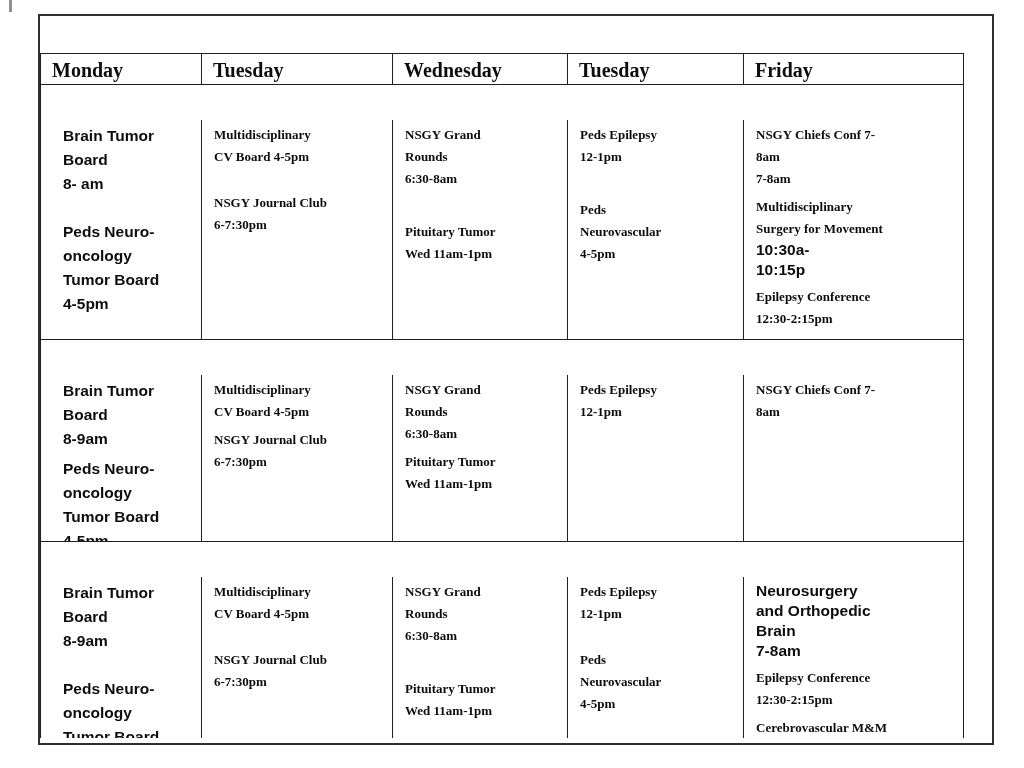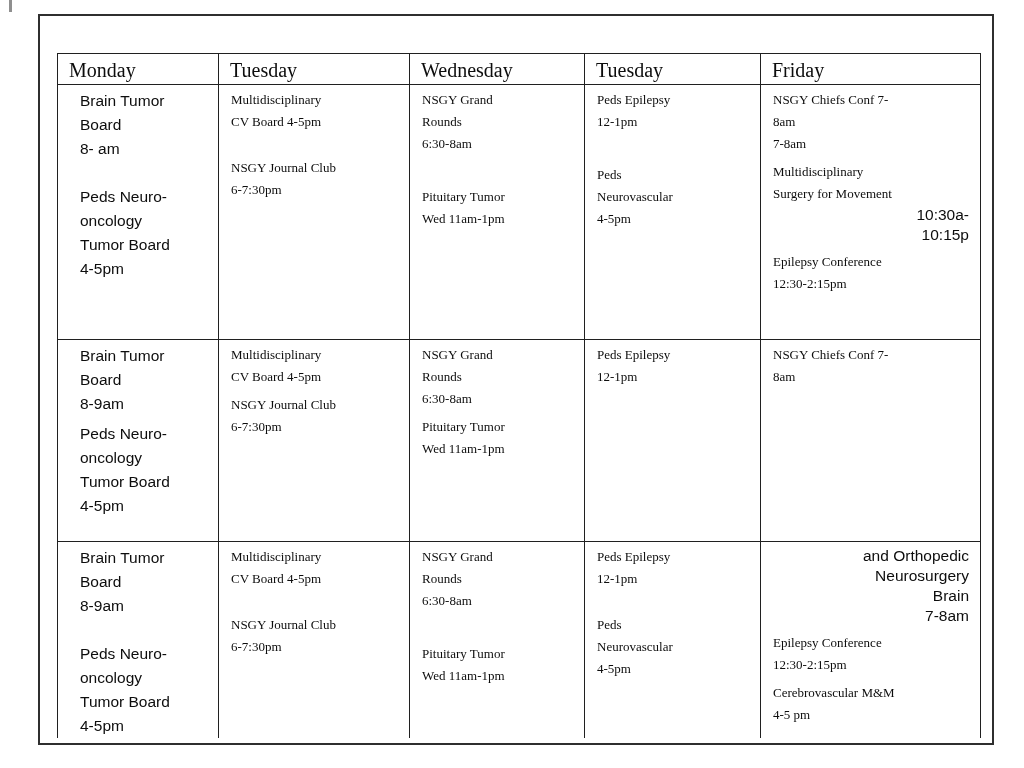--- a/index.html
+++ b/index.html
@@ -17,49 +17,51 @@
   .cursor-tick{
     position:absolute;left:9px;top:0;width:3px;height:12px;
     background:#8f8f8f;
   }
   .doc-frame{
     position:absolute;left:38px;top:14px;width:956px;height:731px;
     box-sizing:border-box;border:2.5px solid var(--frame-border);
     background:#ffffff;
   }
   .grid{
-    position:absolute;left:57px;top:53px;width:922px;
+    position:absolute;left:40px;top:53px;width:922px;
     box-sizing:content-box;
     border:1.5px solid var(--table-border);
     border-bottom:none;
     display:grid;
     grid-template-columns:161px 191px 175px 176px 219px;
     grid-template-rows:31px 255px 202px 196px;
     background:#ffffff;
+    font-weight:bold;
   }
   .hcell{
     box-sizing:border-box;
     padding:4px 4px 0 11px;
     font-family:"Liberation Serif",serif;
     font-size:20px;line-height:24px;
     white-space:nowrap;overflow:hidden;
   }
   .cell{
     box-sizing:border-box;
-    padding:4px 11px 0 12px;
+    padding:4px 4px 0 12px;
     overflow:hidden;
+    margin-top:35px;
   }
   .cell.col0{padding-left:22px;}
   .br{border-right:1.5px solid var(--table-border);}
   .bb{border-bottom:1.5px solid var(--table-border);}
   .para{margin:0;}
   .para .line{display:block;white-space:nowrap;}
   .f-serif{font-family:"Liberation Serif",serif;font-size:13px;line-height:22px;}
   .f-sans{font-family:"Liberation Sans",sans-serif;font-size:15.5px;line-height:24px;}
-  .f-sans-tight{font-family:"Liberation Sans",sans-serif;font-size:15.5px;line-height:20px;text-align:right;}
+  .f-sans-tight{font-family:"Liberation Sans",sans-serif;font-size:15.5px;line-height:20px;}
   .g-none{margin-top:0;}
   .g-small{margin-top:6px;}
   .g-large{margin-top:24px;}
   .g-xlarge{margin-top:31px;}
 </style>
 </head>
 <body>
 
 <div class="cursor-tick"></div>
 <div class="doc-frame"></div>
@@ -219,22 +221,22 @@
         <span class="line">12-1pm</span>
       </div>
       <div class="para f-serif g-large">
         <span class="line">Peds</span>
         <span class="line">Neurovascular</span>
         <span class="line">4-5pm</span>
       </div>
     </div>
     <div class="cell col4">
       <div class="para f-sans-tight g-none">
+        <span class="line">Neurosurgery</span>
         <span class="line">and Orthopedic</span>
-        <span class="line">Neurosurgery</span>
         <span class="line">Brain</span>
         <span class="line">7-8am</span>
       </div>
       <div class="para f-serif g-small">
         <span class="line">Epilepsy Conference</span>
         <span class="line">12:30-2:15pm</span>
       </div>
       <div class="para f-serif g-small">
         <span class="line">Cerebrovascular M&amp;M</span>
         <span class="line">4-5 pm</span>

